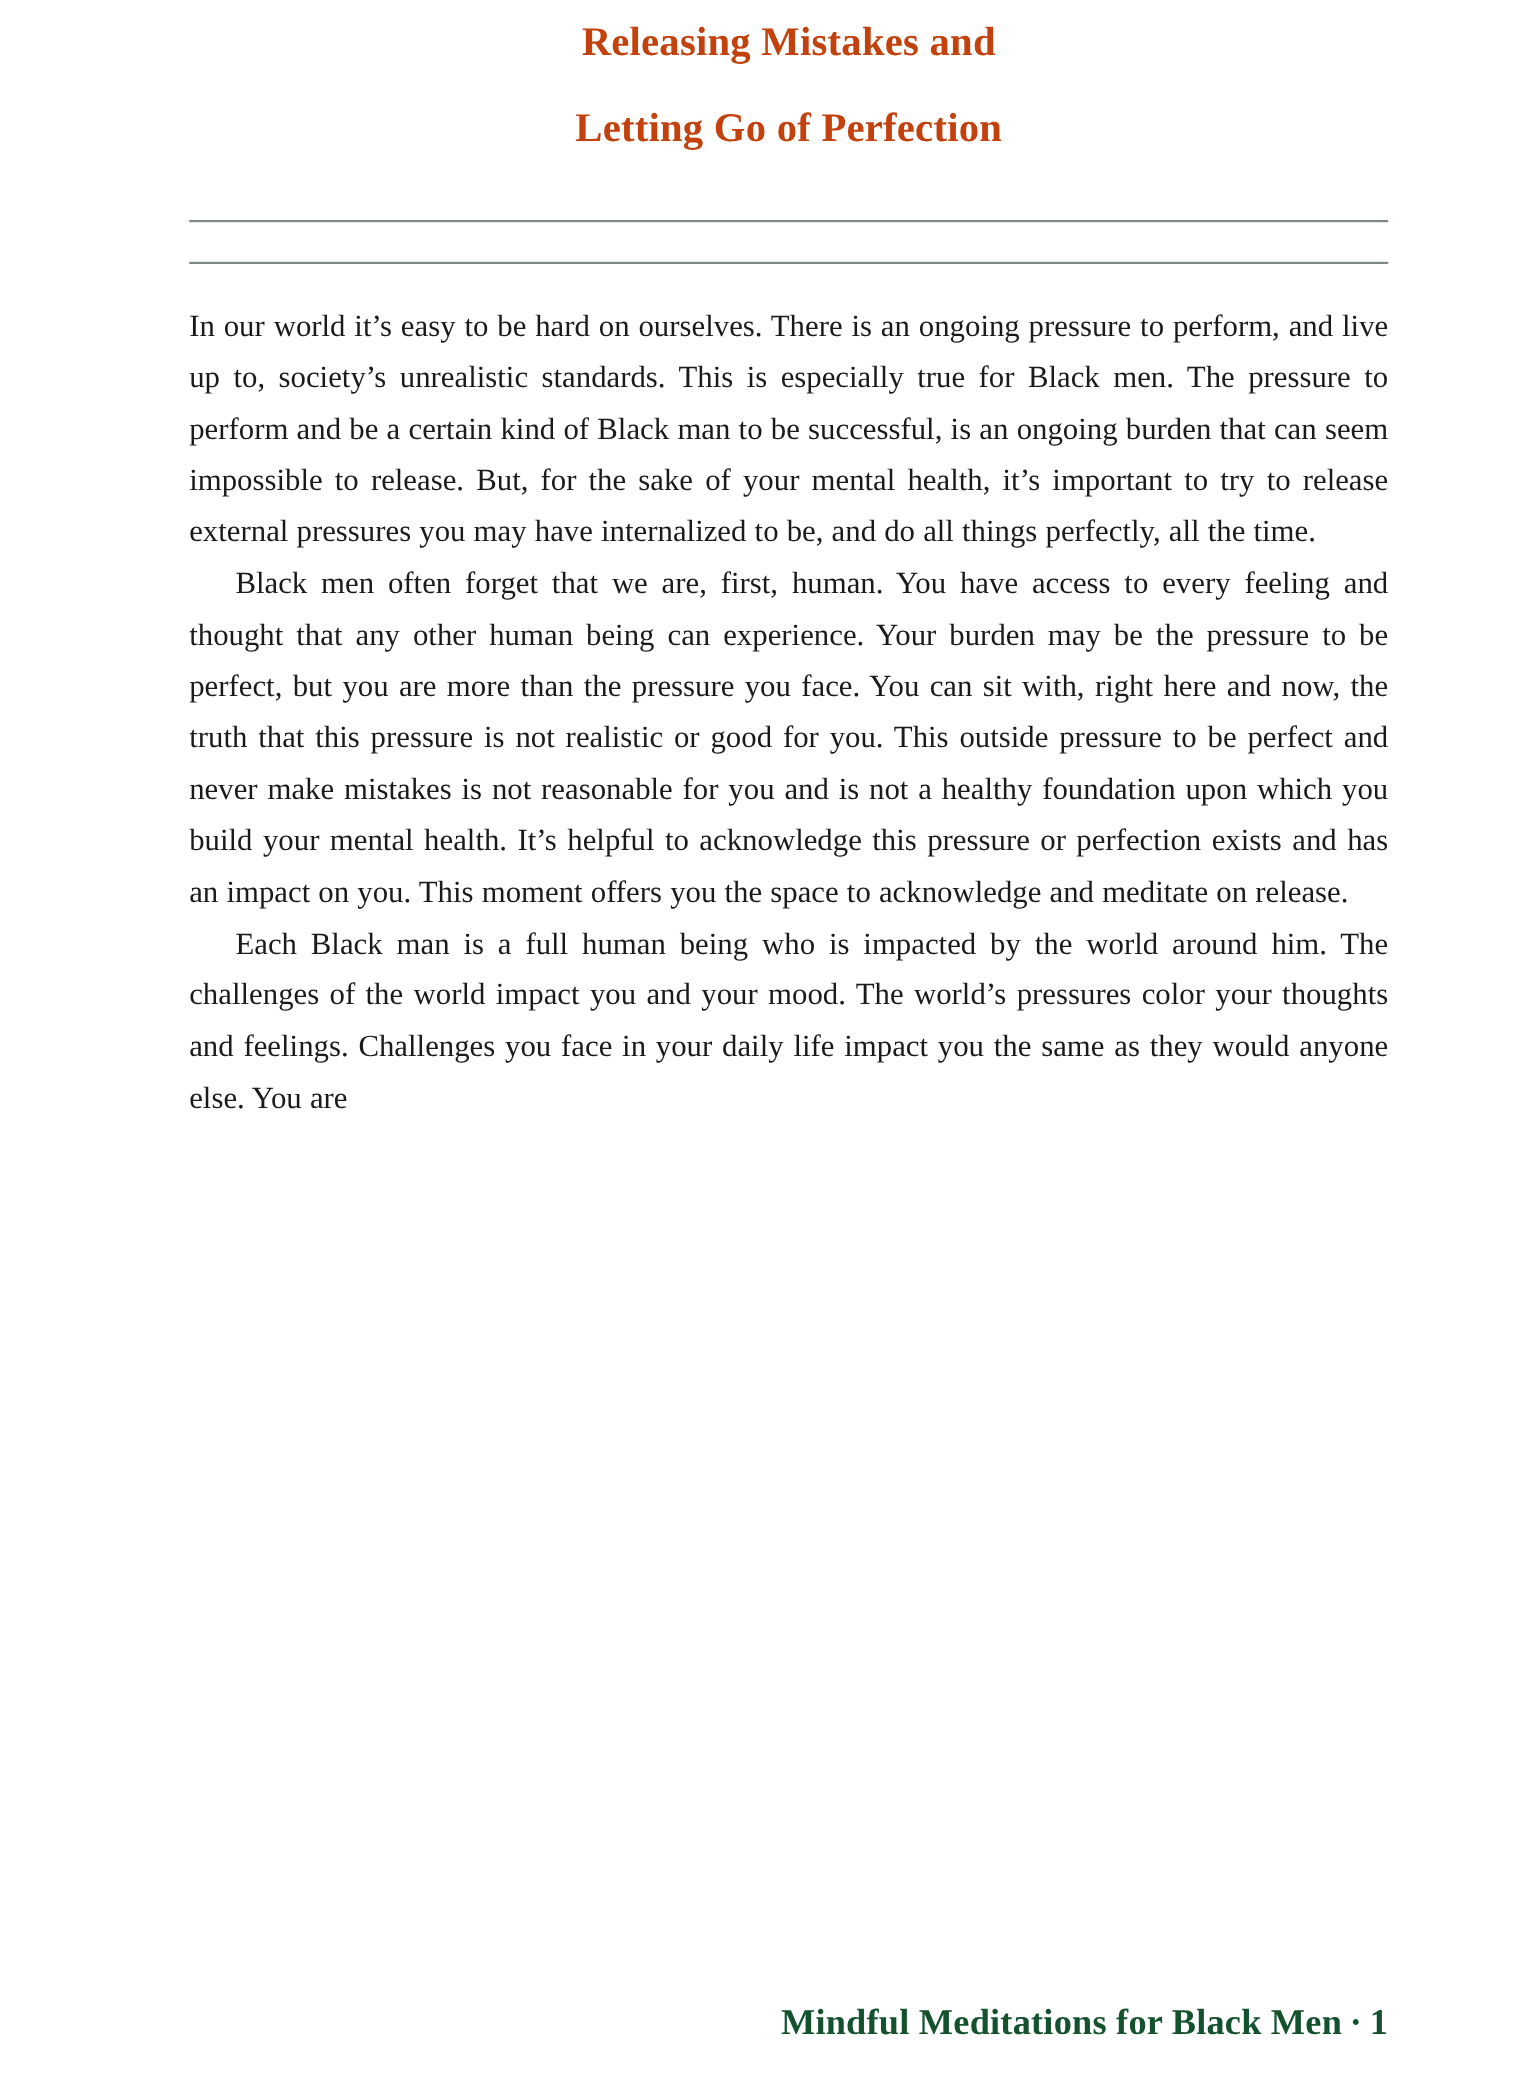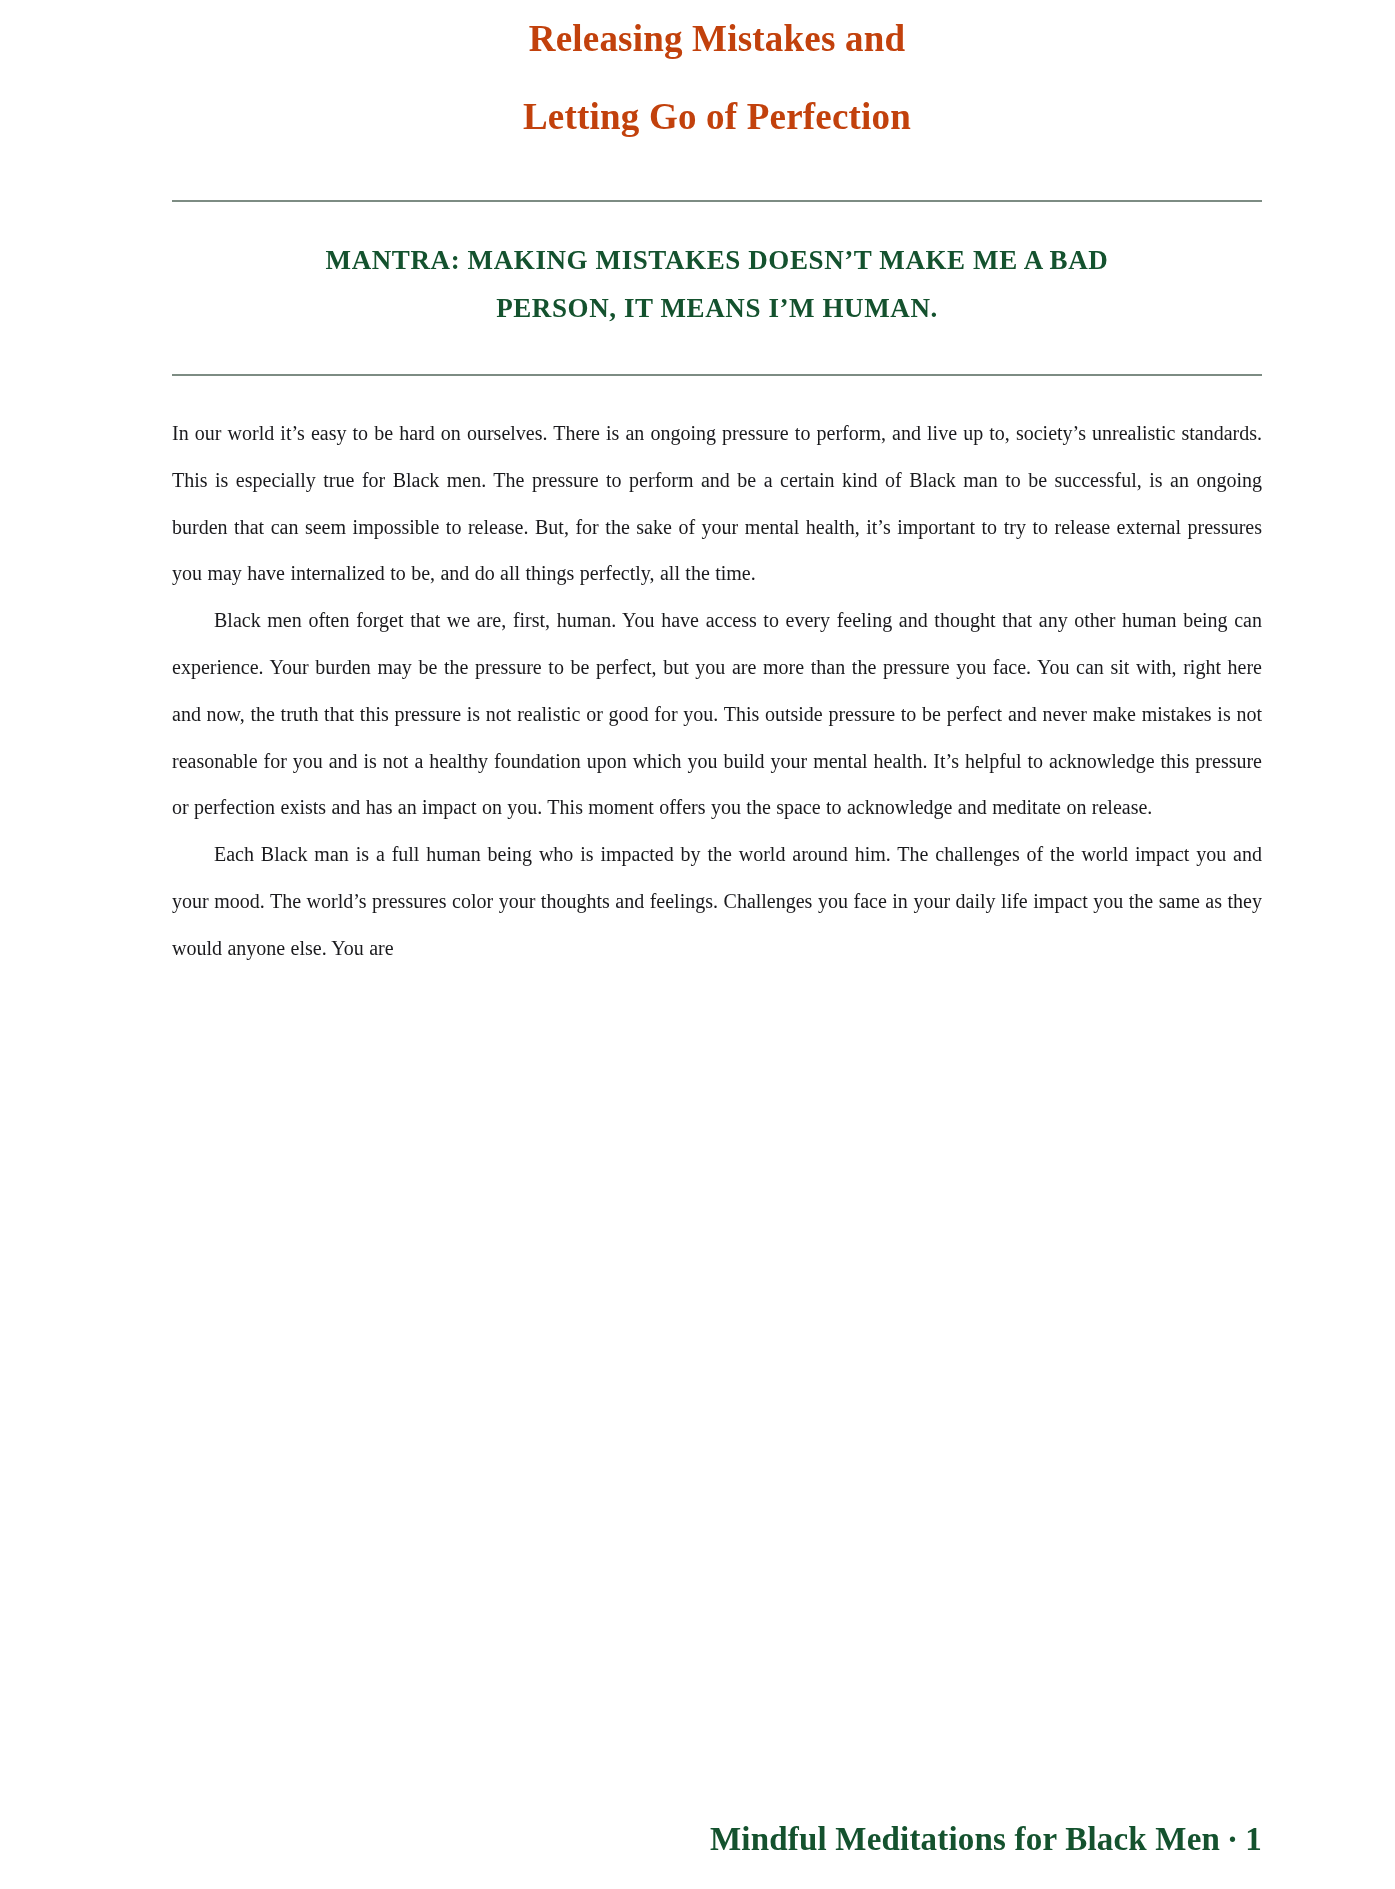--- a/index.html
+++ b/index.html
@@ -78,21 +78,21 @@
 
   
   .body-copy {
     padding-top: 34px;
   }
   .body-copy p {
     margin: 0;
     text-align: justify;
     text-justify: inter-word;
     font-family: "Liberation Serif", "DejaVu Serif", serif;
-    font-size: 20px;
+    font-size: 28px;
     line-height: 46.8px;
     color: #1a1a1d;
     hyphens: manual;
     word-spacing: 0.4px;
   }
   .body-copy p.indent {
     text-indent: 42px;
   }
 
   
@@ -119,24 +119,20 @@
 
   <div class="content">
 
     <h1 class="chapter-title">
       <span class="title-line">Releasing Mistakes and</span>
       <span class="title-line">Letting Go of Perfection</span>
     </h1>
 
     <hr class="rule rule-top">
 
-    <div class="mantra">
-      <span class="mantra-line">MANTRA: MAKING MISTAKES DOESN’T MAKE ME A BAD</span>
-      <span class="mantra-line">PERSON, IT MEANS I’M HUMAN.</span>
-    </div>
 
     <hr class="rule rule-bottom">
 
     <div class="body-copy">
       <p>In our world it’s easy to be hard on ourselves. There is an ongoing pressure to perform, and live up to, society’s unrealistic standards. This is especially true for Black men. The pressure to perform and be a certain kind of Black man to be successful, is an ongoing burden that can seem impossible to release. But, for the sake of your mental health, it’s important to try to release external pressures you may have internalized to be, and do all things perfectly, all the time.</p>
       <p class="indent">Black men often forget that we are, first, human. You have access to every feeling and thought that any other human being can experience. Your burden may be the pressure to be perfect, but you are more than the pressure you face. You can sit with, right here and now, the truth that this pressure is not realistic or good for you. This outside pressure to be perfect and never make mistakes is not reasonable for you and is not a healthy foundation upon which you build your mental health. It’s helpful to acknowledge this pressure or perfection exists and has an impact on you. This moment offers you the space to acknowledge and meditate on release.</p>
       <p class="indent">Each Black man is a full human being who is impacted by the world around him. The challenges of the world impact you and your mood. The world’s pressures color your thoughts and feelings. Challenges you face in your daily life impact you the same as they would anyone else. You are</p>
     </div>
 
   </div>

